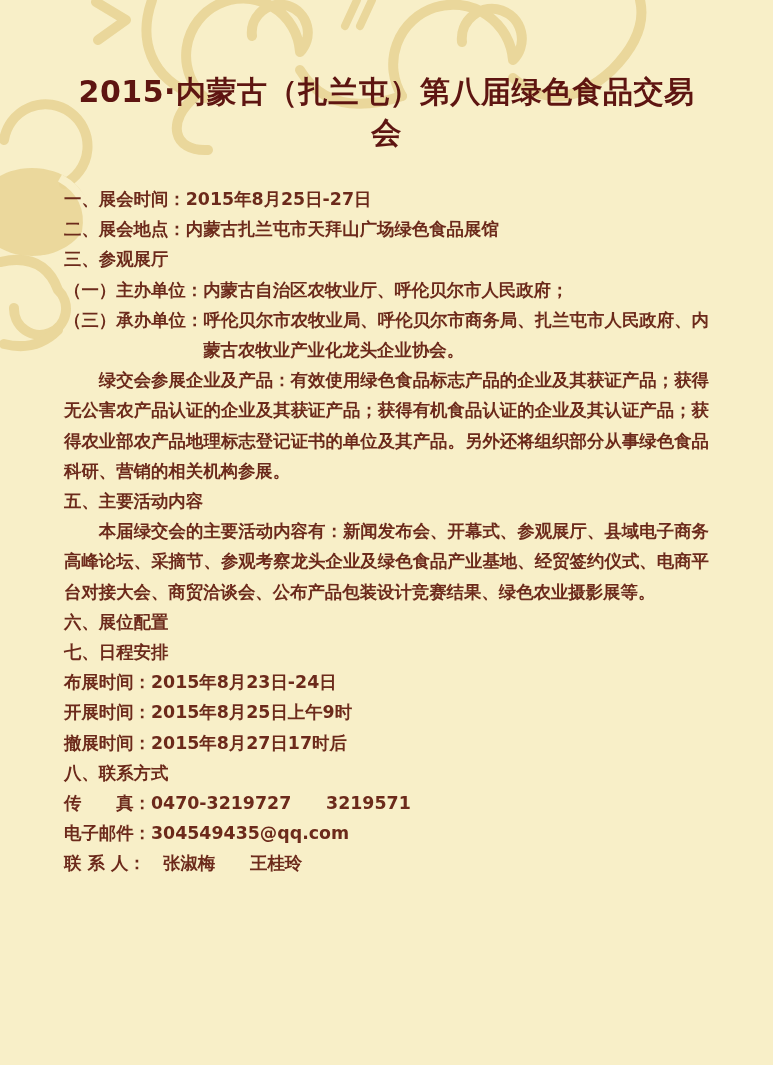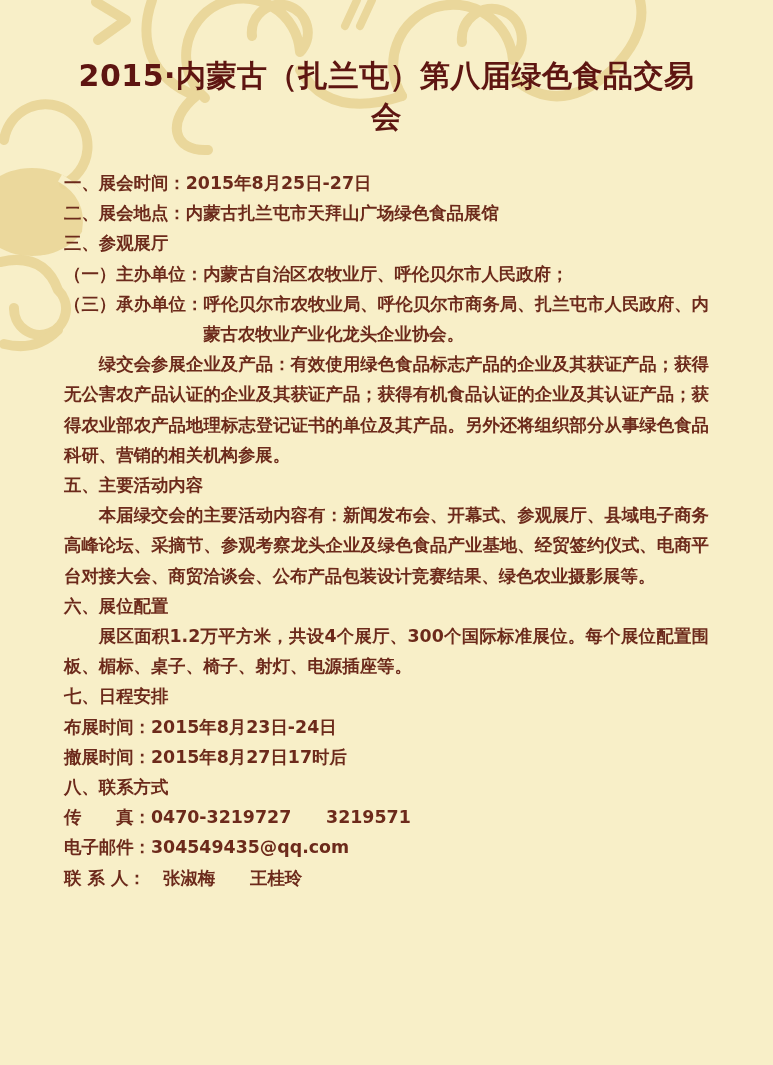--- a/index.html
+++ b/index.html
@@ -14,21 +14,21 @@
     position:absolute;top:0;left:0;width:773px;height:460px;
     pointer-events:none;
   }
   .doc{
     position:absolute;top:0;left:0;width:773px;height:1065px;
     box-sizing:border-box;
     padding:56px 64px 0 64px;
     color:#6c2a1b;
   }
   .title{
-    margin:0 0 30px 0;
+    margin:16px 0 30px 0;
     text-align:center;
     font-size:30px;
     font-weight:700;
     letter-spacing:0.5px;
     color:#5e1511;
   }
   .content{
     font-size:17.4px;
     font-weight:700;
     line-height:30.2px;
@@ -72,22 +72,22 @@
   <div class="content">
     <div class="line">一、展会时间：2015年8月25日-27日</div>
     <div class="line">二、展会地点：内蒙古扎兰屯市天拜山广场绿色食品展馆</div>
     <div class="line">三、参观展厅</div>
     <div class="hang">（一）主办单位：内蒙古自治区农牧业厅、呼伦贝尔市人民政府；</div>
     <div class="hang">（三）承办单位：呼伦贝尔市农牧业局、呼伦贝尔市商务局、扎兰屯市人民政府、内蒙古农牧业产业化龙头企业协会。</div>
     <div class="para">绿交会参展企业及产品：有效使用绿色食品标志产品的企业及其获证产品；获得无公害农产品认证的企业及其获证产品；获得有机食品认证的企业及其认证产品；获得农业部农产品地理标志登记证书的单位及其产品。另外还将组织部分从事绿色食品科研、营销的相关机构参展。</div>
     <div class="line">五、主要活动内容</div>
     <div class="para">本届绿交会的主要活动内容有：新闻发布会、开幕式、参观展厅、县域电子商务高峰论坛、采摘节、参观考察龙头企业及绿色食品产业基地、经贸签约仪式、电商平台对接大会、商贸洽谈会、公布产品包装设计竞赛结果、绿色农业摄影展等。</div>
     <div class="line">六、展位配置</div>
-    <div class="para">展区面积1.2万平方米，共设4个展厅、300个国际标准展位。每个展位配置围板、楣标、桌子、椅子、射灯、电源插座等。</div>
     <div class="line">七、日程安排</div>
     <div class="line">布展时间：2015年8月23日-24日</div>
+    <div class="line">开展时间：2015年8月25日上午9时</div>
     <div class="line">撤展时间：2015年8月27日17时后</div>
     <div class="line">八、联系方式</div>
     <div class="line">传　　真：0470-3219727　　3219571</div>
     <div class="line">电子邮件：304549435@qq.com</div>
     <div class="line">联 系 人：　张淑梅　　王桂玲</div>
   </div>
 </div>
 
 </body></html>

